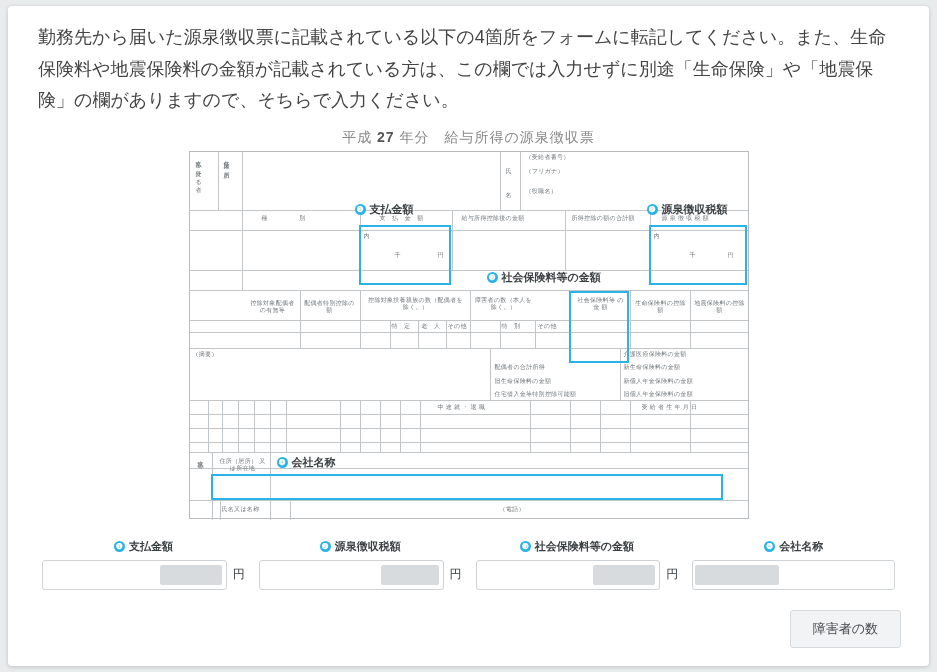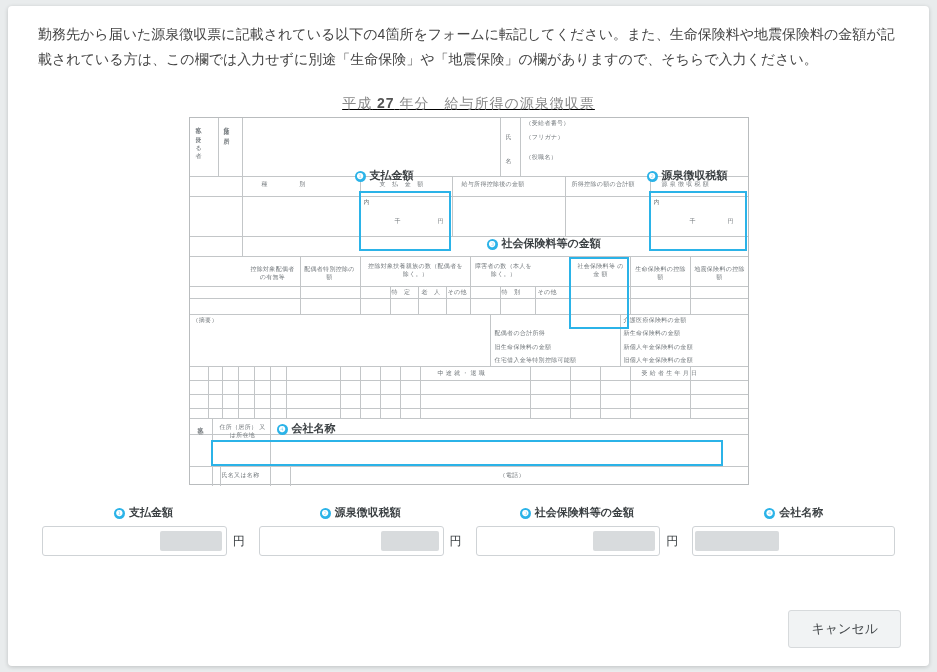--- a/index.html
+++ b/index.html
@@ -63,32 +63,31 @@
     top: 15px;
     width: 25px;
     height: 2px;
     background: #d4d7d9;
   }
   .close-icon:before { transform: rotate(45deg); }
   .close-icon:after { transform: rotate(-45deg); }
 
   .modal-desc {
     margin: 16px 30px 0 30px;
-    font-size: 14px;
+    font-size: 18px;
     line-height: 1.75;
     color: #444;
   }
 
   
   .doc-wrap {
     position: relative;
-    margin: 24px auto 0 auto;
+    margin: 12px auto 0 auto;
     width: 560px;
     height: 390px;
-    text-decoration: underline;
   }
   .doc-title {
     text-align: center;
     font-size: 14px;
     color: #888;
     letter-spacing: 1px;
     margin-bottom: 4px;
   }
   .doc-title b { color: #555; }
   .doc {
@@ -416,17 +415,17 @@
         </div>
         <div class="field-row">
           <div class="field-input">
             <div class="redact" style="left:2px; width:84px;"></div>
           </div>
         </div>
       </div>
     </div>
 
     <div class="footer">
-      <button class="btn btn-cancel">キャンセル</button>
+      <button class="btn btn-cancel">障害者の数</button>
     </div>
 
   </div>
 </div>
 
 </body></html>

